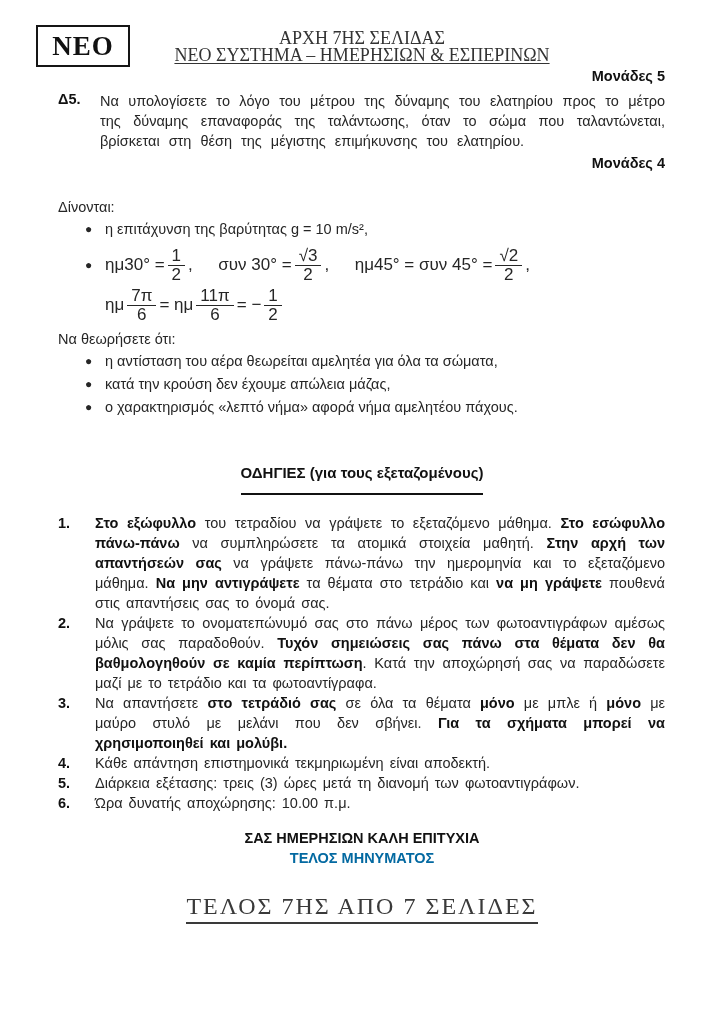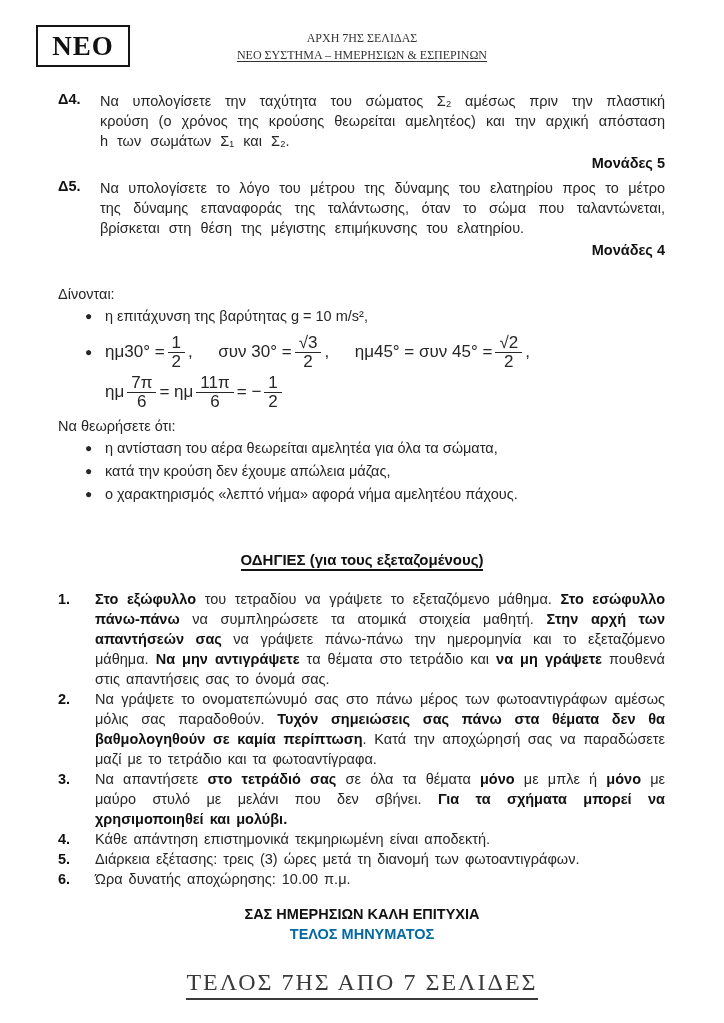--- a/index.html
+++ b/index.html
@@ -12,21 +12,21 @@
   .neo-box {
     position:absolute; left:36px; top:25px; width:94px; height:42px;
     border:2.5px solid #151515; display:flex; align-items:center; justify-content:center;text-align:center;
   }
   .neo-box .neo-label {
     font-family:"Liberation Serif","DejaVu Serif",serif; font-weight:700;
     font-size:27px; letter-spacing:1px; color:#111;
   }
   .header {
     padding-top:30px; text-align:center; color:#333;
-    font-family:"Liberation Serif","DejaVu Serif",serif; font-size:12px; line-height:17px;
+    font-family:"Liberation Serif","DejaVu Serif",serif; font-size:18px; line-height:17px;
   }
   .header .h-underline { text-decoration:underline; text-underline-offset:2px; }
 
   .content { padding:0 59px 0 58px; }
 
   .question { display:flex; }
   .question.first { margin-top:27px; }
   .question.second { margin-top:5px; }
   .qlabel { width:42px; flex-shrink:0; font-weight:700; color:#111; }
   .qtext { flex:1; text-align:justify; line-height:20px; word-spacing:5px; }
@@ -39,21 +39,21 @@
   .math-row { display:flex; align-items:center; margin-top:5px; min-height:40px; }
   .math-cont { margin-left:47px; display:flex; align-items:center; min-height:40px; }
   .formula { font-size:17px; display:inline-flex; align-items:center; flex-wrap:wrap; }
   .frac { display:inline-block; vertical-align:middle; text-align:center; margin:0 3px; }
   .frac .num { display:block; padding:0 4px 1px; border-bottom:1.4px solid #262626; line-height:16px; }
   .frac .den { display:block; padding-top:1px; line-height:16px; }
 
   .instr-heading { margin-top:46px; text-align:center; }
   .instr-heading span {
     display:inline-block; font-weight:700; font-size:15px; color:#111;
-    border-bottom:2px solid #111; padding-bottom:1px;
+    border-bottom:2px solid #111; padding-bottom:12px;
   }
   .instr-list { margin-top:18px; padding:0 59px 0 58px; }
   .instr-item { display:flex; }
   .inum { width:37px; flex-shrink:0; font-weight:700; color:#111; line-height:20px; }
   .itext { flex:1; text-align:justify; line-height:20px; word-spacing:2px; }
   .itext .bold { font-weight:700; color:#111; }
 
   .footer-wish { margin-top:15px; text-align:center; font-weight:700; color:#111; line-height:20px; }
   .footer-end { text-align:center; font-weight:700; color:#0369a1; line-height:20px; }
   .footer-page { margin-top:25px; text-align:center; }
@@ -72,24 +72,20 @@
     <span class="neo-label">ΝΕΟ</span>
   </div>
 
   <div class="header">
     <div>ΑΡΧΗ 7ΗΣ ΣΕΛΙΔΑΣ</div>
     <div class="h-underline">ΝΕΟ ΣΥΣΤΗΜΑ – ΗΜΕΡΗΣΙΩΝ &amp; ΕΣΠΕΡΙΝΩΝ</div>
   </div>
 
   <div class="content">
 
-    <div class="question first">
-      <div class="qlabel">Δ4.</div>
-      <div class="qtext">Να υπολογίσετε την ταχύτητα του σώματος Σ₂ αμέσως πριν την πλαστική κρούση (ο χρόνος της κρούσης θεωρείται αμελητέος) και την αρχική απόσταση h των σωμάτων Σ₁ και Σ₂.</div>
-    </div>
     <div class="points">Μονάδες 5</div>
 
     <div class="question second">
       <div class="qlabel">Δ5.</div>
       <div class="qtext">Να υπολογίσετε το λόγο του μέτρου της δύναμης του ελατηρίου προς το μέτρο της δύναμης επαναφοράς της ταλάντωσης, όταν το σώμα που ταλαντώνεται, βρίσκεται στη θέση της μέγιστης επιμήκυνσης του ελατηρίου.</div>
     </div>
     <div class="points">Μονάδες 4</div>
 
     <div class="given-title">Δίνονται:</div>
 

